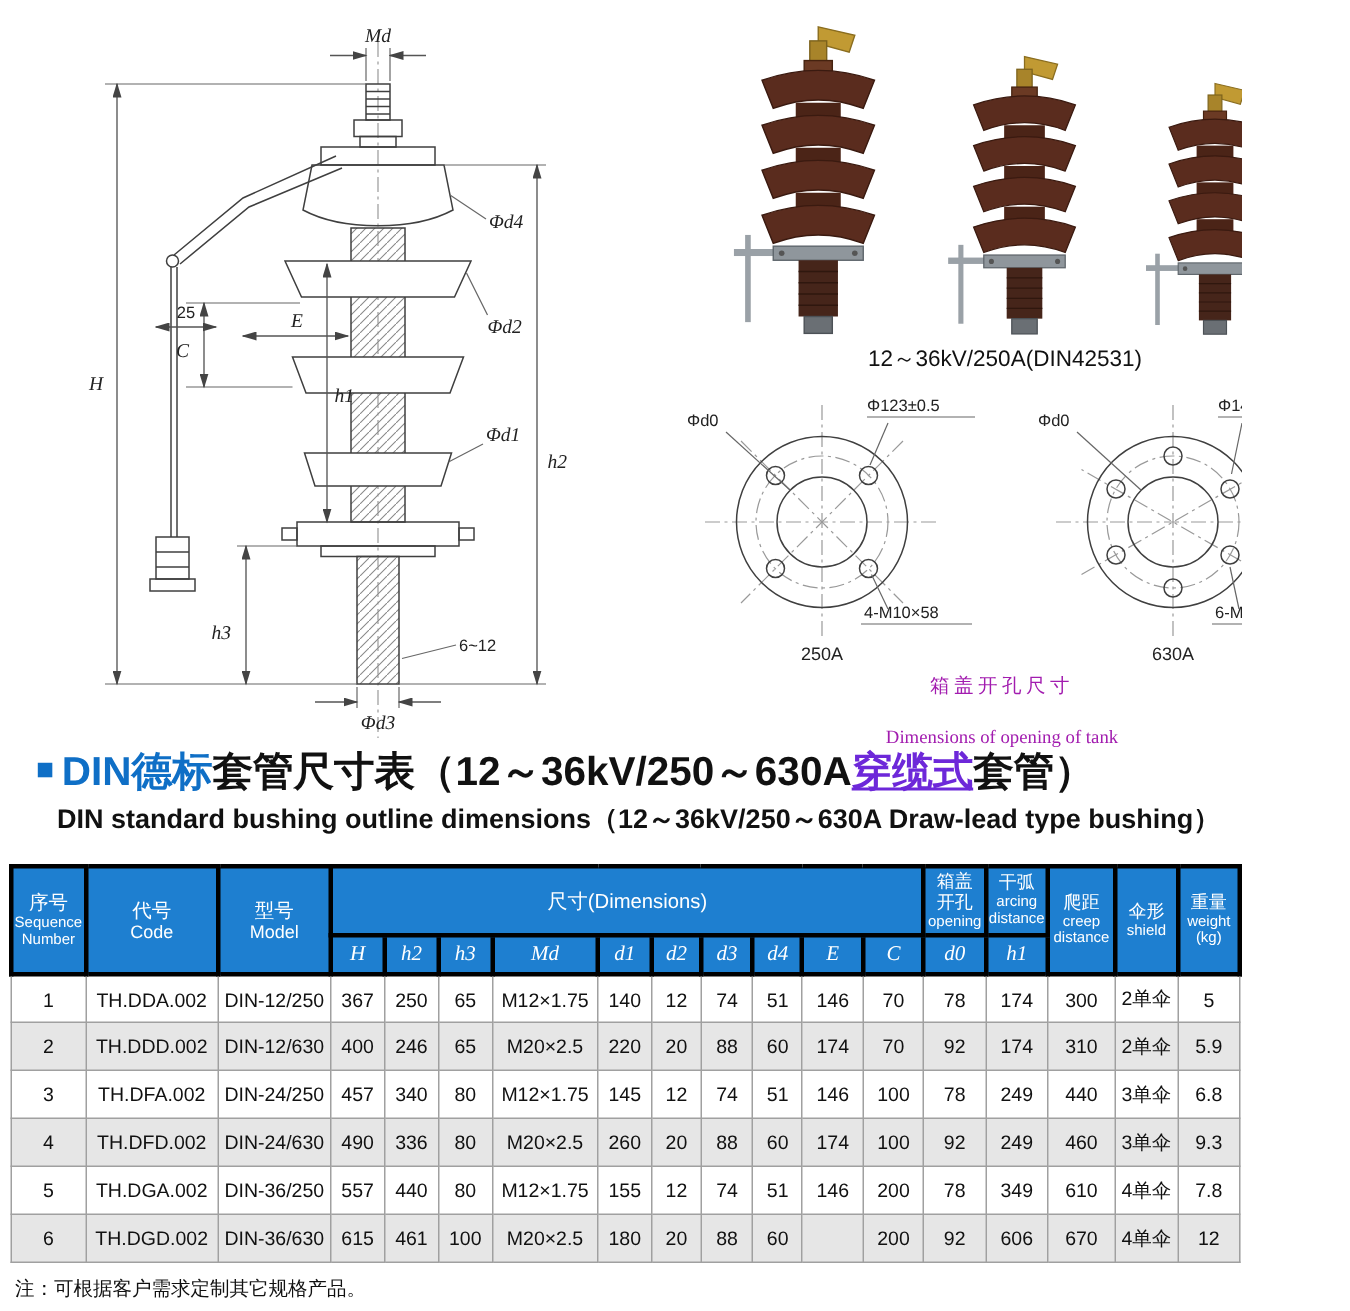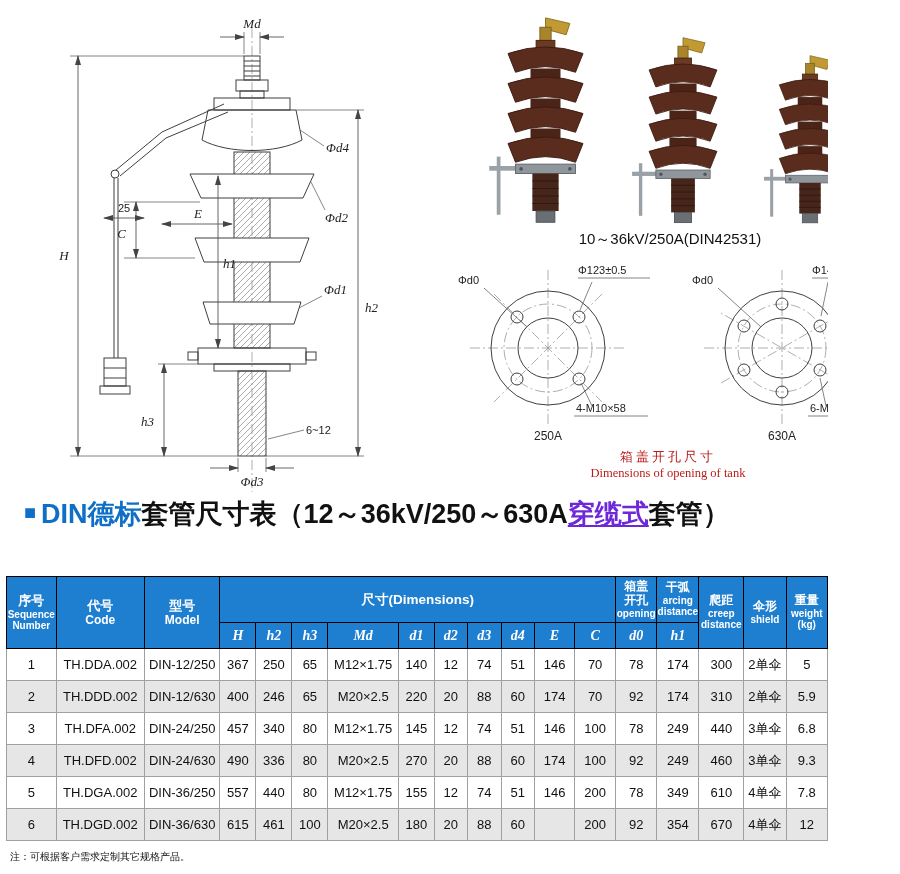--- a/index.html
+++ b/index.html
@@ -19,53 +19,53 @@
 
   
   .photos { position: absolute; left: 452px; top: 12px; width: 440px; height: 214px;
             display: flex; align-items: flex-end; justify-content: center; gap: 30px; }
   .photo-caption { position: absolute; left: 445px; top: 230px; width: 450px;
                    text-align: center; font-size: 15px; color: #111; }
 
   
   .flange-row { position: absolute; left: 440px; top: 254px; width: 456px;
                 display: flex; justify-content: center; gap: 16px; }
-  .flange-caption { position: absolute; left: 440px; top: 448px; width: 456px; text-align: center; color:#b91c1c; }
+  .flange-caption { position: absolute; left: 440px; top: 448px; width: 456px; text-align: center; color:#a21caf; }
   .flange-caption .cn { font-size: 13px; letter-spacing: 3px; }
-  .flange-caption .en { font-family: "Liberation Serif", serif; font-size: 12.5px; margin-top: 0; }
+  .flange-caption .en { font-family: "Liberation Serif", serif; font-size: 12.5px; margin-top: 18px; }
   text.flbl { font: 11px "Liberation Sans", sans-serif; fill: #222; }
   text.flname { font: 12px "Liberation Sans", sans-serif; fill: #222; }
 
   
   .title-cn { position: absolute; left: 24px; top: 496px; font-size: 27px; font-weight: bold; color: #111;
               white-space: nowrap; }
   .title-cn .sq { font-size: 20px; vertical-align: 4px; margin-right: 5px; }
   .t-blue { color: #0f6fc6; }
   .t-red  { color: #6d28d9; text-decoration: underline; }
   .title-en { position: absolute; left: 38px; top: 534px; font-size: 18px; font-weight: bold; color: #111;
               white-space: nowrap; }
 
   
   table.spec { position: absolute; left: 6px; top: 576px; border-collapse: collapse; table-layout: fixed;
                border: 1px solid #8a8a8a; }
-  table.spec thead th { background: #1e7fd0; color: #fff; border: 1px solid #000000; font-weight: bold;
+  table.spec thead th { background: #1e7fd0; color: #fff; border: 3px solid #000000; font-weight: normal;
                         vertical-align: middle; text-align: center; padding: 1px 0; margin-top: 16px; }
   table.spec thead tr.r1 th { height: 46px; }
   table.spec thead th.sub { height: 26px; font-family: "Liberation Serif", serif; font-style: italic;
                             font-size: 14px; }
   .hcn  { font-size: 13px; line-height: 1.2; }
   .hcn.s{ font-size: 12px; line-height: 1.15; }
   .hen  { font-size: 10px;  line-height: 1.15; }
   .hen2 { font-size: 12px; line-height: 1.2; }
   .dimsth { font-size: 13.5px; }
   table.spec tbody td { border: 1px solid #a0a0a0; text-align: center; vertical-align: middle;
                         height: 32px; font-size: 13px; color: #111; }
   table.spec tbody tr:nth-child(even) { background: #e6e6e6; }
 
-  .note { position: absolute; left: 10px; top: 850px; font-size: 10px; color: #111; }
+  .note { position: absolute; left: 10px; top: 850px; font-size: 13px; color: #111; }
 </style>
 </head>
 <body>
 
 <div class="page">
 
   <svg class="tech-drawing" width="420" height="492" viewBox="0 0 420 492">
     <defs>
       <pattern id="hatch" patternUnits="userSpaceOnUse" width="6" height="6">
         <path d="M0,6 L6,0" stroke="#888" stroke-width="0.7"></path>
@@ -200,21 +200,21 @@
     <svg viewBox="0 0 120 224" width="113" height="210">
         <use href="#bsym"></use>
       </svg>
     <svg viewBox="0 0 120 224" width="102" height="190">
         <use href="#bsym"></use>
       </svg>
     <svg viewBox="0 0 120 224" width="92" height="172">
         <use href="#bsym"></use>
       </svg>
   </div>
-  <div class="photo-caption">10～36kV/250A(DIN42531)</div>
+  <div class="photo-caption">12～36kV/250A(DIN42531)</div>
 
   <div class="flange-row">
 
     <svg width="218" height="192" viewBox="0 0 218 192">
       <line class="cl" x1="106" y1="16" x2="106" y2="170"></line>
       <line class="cl" x1="28" y1="94" x2="184" y2="94"></line>
       <line class="cl" x1="52" y1="40" x2="160" y2="148"></line>
       <line class="cl" x1="160" y1="40" x2="52" y2="148"></line>
       <circle class="ol" cx="106" cy="94" r="57"></circle>
       <circle class="cl" cx="106" cy="94" r="44"></circle>
@@ -261,20 +261,21 @@
   </div>
 
   <div class="flange-caption">
     <div class="cn">箱盖开孔尺寸</div>
     <div class="en">Dimensions of opening of tank</div>
   </div>
 
   <div class="title-cn">
     <span class="sq t-blue">■</span><span class="t-blue">DIN德标</span><span>套管尺寸表（12～36kV/250～630A</span><span class="t-red">穿缆式</span><span>套管）</span>
   </div>
+  <div class="title-en">DIN standard bushing outline dimensions（12～36kV/250～630A Draw-lead type bushing）</div>
 
   <table class="spec">
     <colgroup>
       <col style="width:50px">
         <col style="width:92px">
         <col style="width:86px">
       <col style="width:40px">
         <col style="width:40px">
         <col style="width:40px">
         <col style="width:74px">
@@ -410,21 +411,21 @@
           <td>6.8</td>
         </tr>
         <tr>
           <td>4</td>
           <td>TH.DFD.002</td>
           <td>DIN-24/630</td>
           <td>490</td>
           <td>336</td>
           <td>80</td>
           <td>M20×2.5</td>
-          <td>270</td>
+          <td>260</td>
           <td>20</td>
           <td>88</td>
           <td>60</td>
           <td>174</td>
           <td>100</td>
           <td>92</td>
           <td>249</td>
           <td>460</td>
           <td>3单伞</td>
           <td>9.3</td>
@@ -457,21 +458,21 @@
           <td>461</td>
           <td>100</td>
           <td>M20×2.5</td>
           <td>180</td>
           <td>20</td>
           <td>88</td>
           <td>60</td>
           <td></td>
           <td>200</td>
           <td>92</td>
-          <td>354</td>
+          <td>606</td>
           <td>670</td>
           <td>4单伞</td>
           <td>12</td>
         </tr>
       </tbody>
   </table>
 
   <div class="note">注：可根据客户需求定制其它规格产品。</div>
 </div>
 

